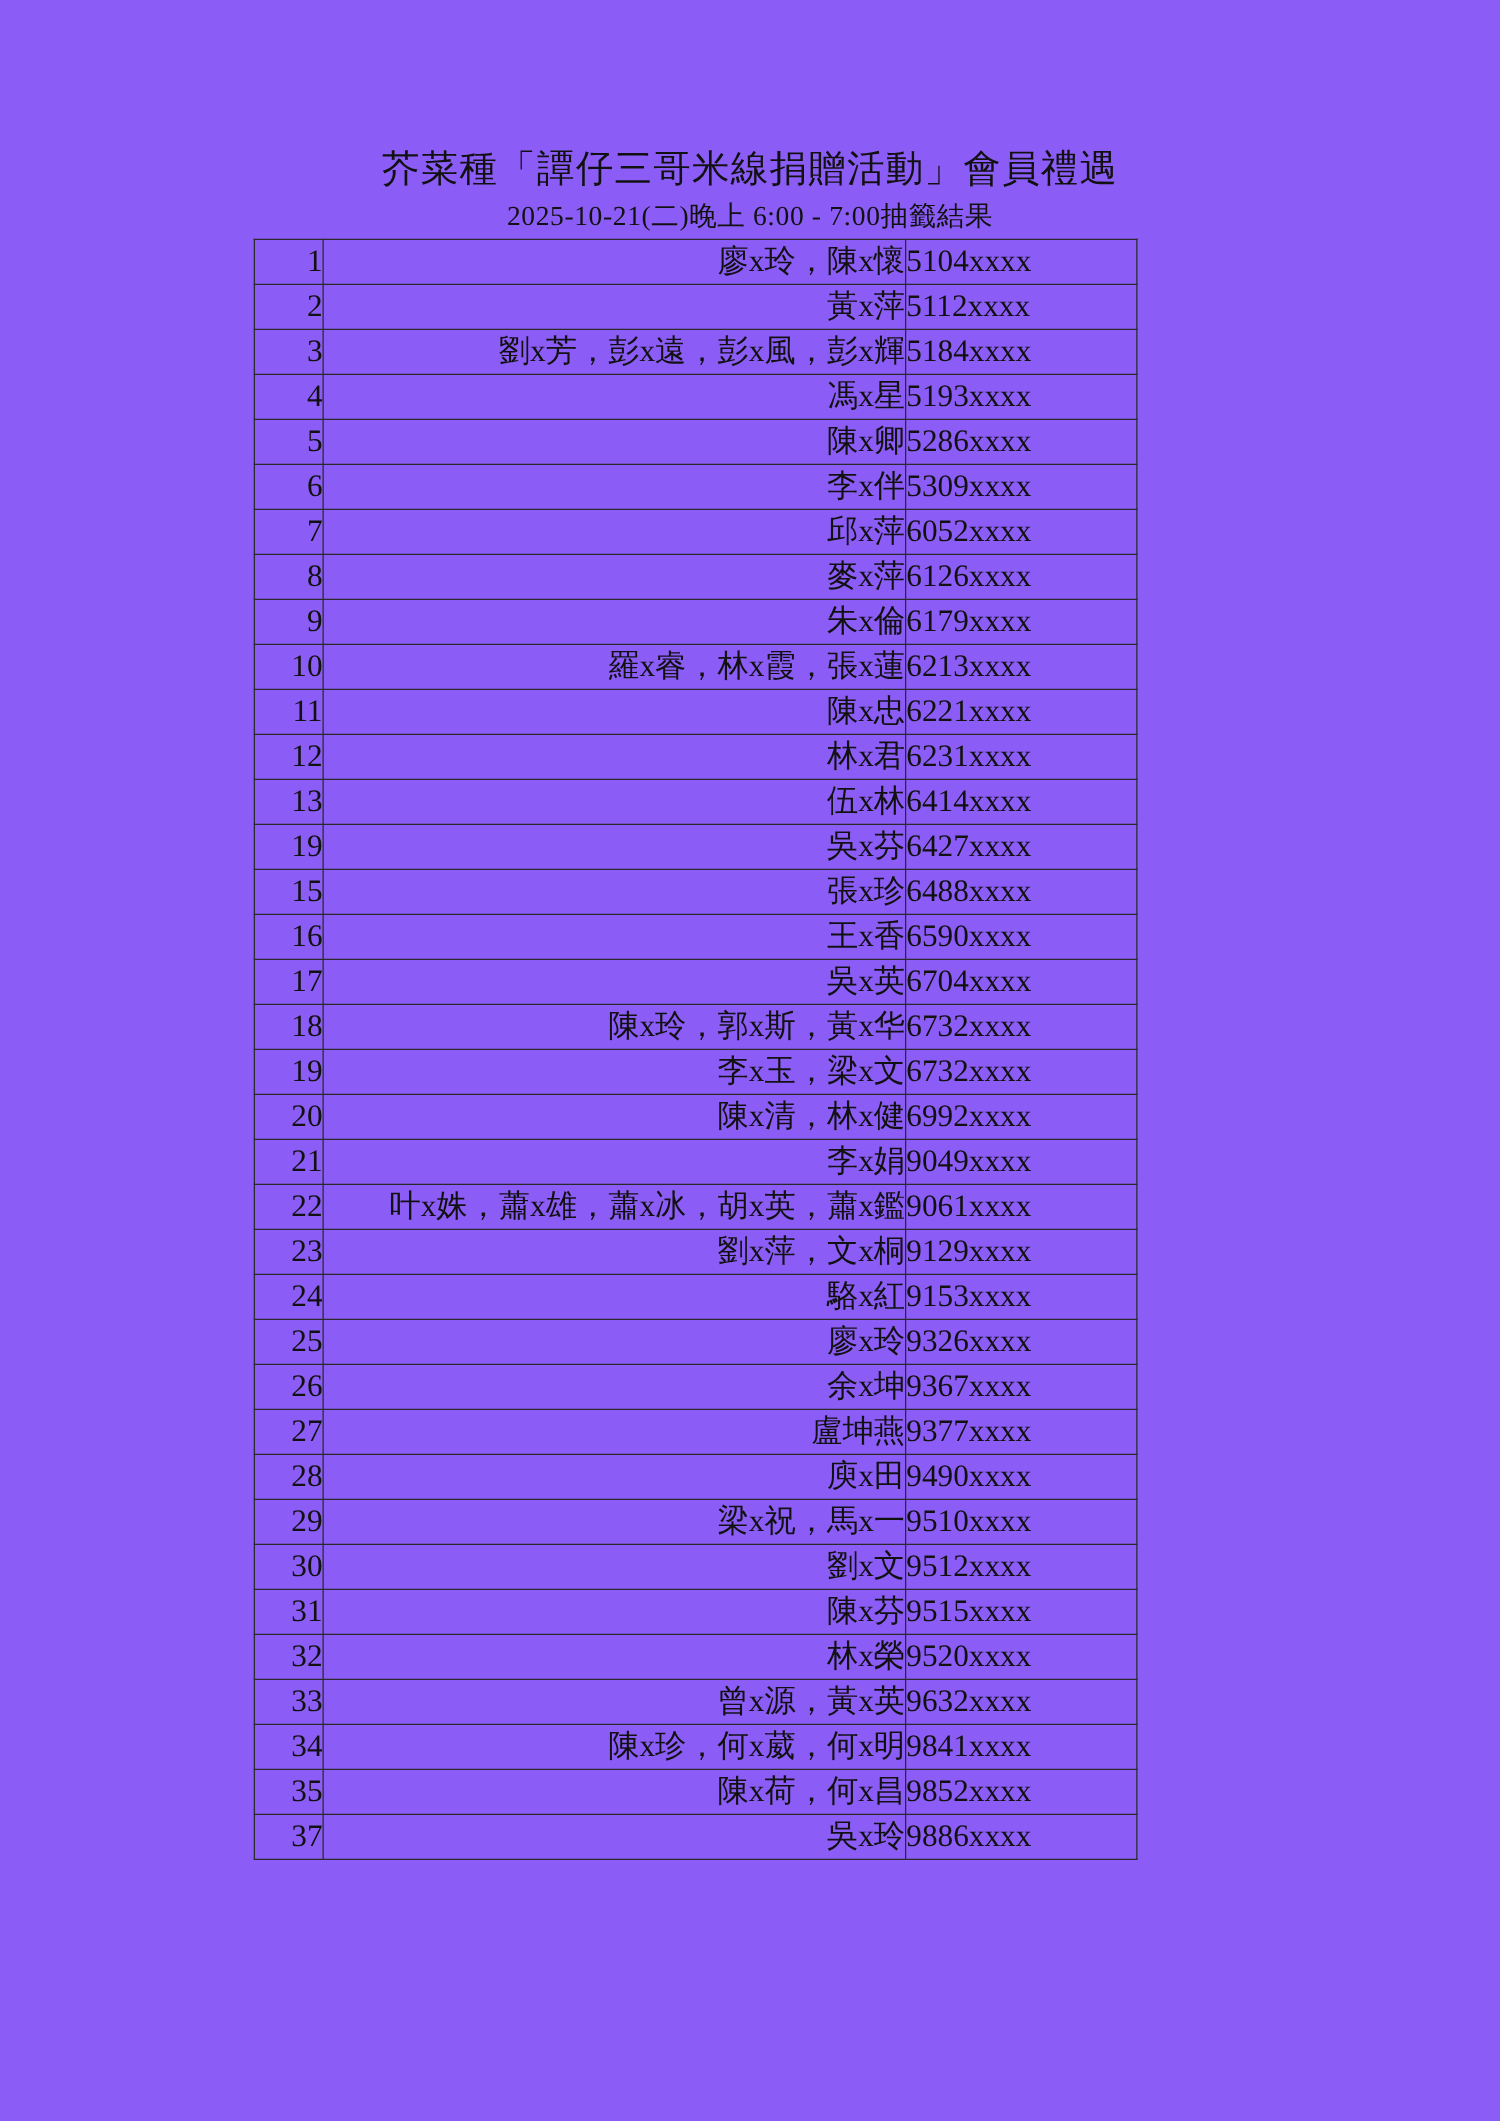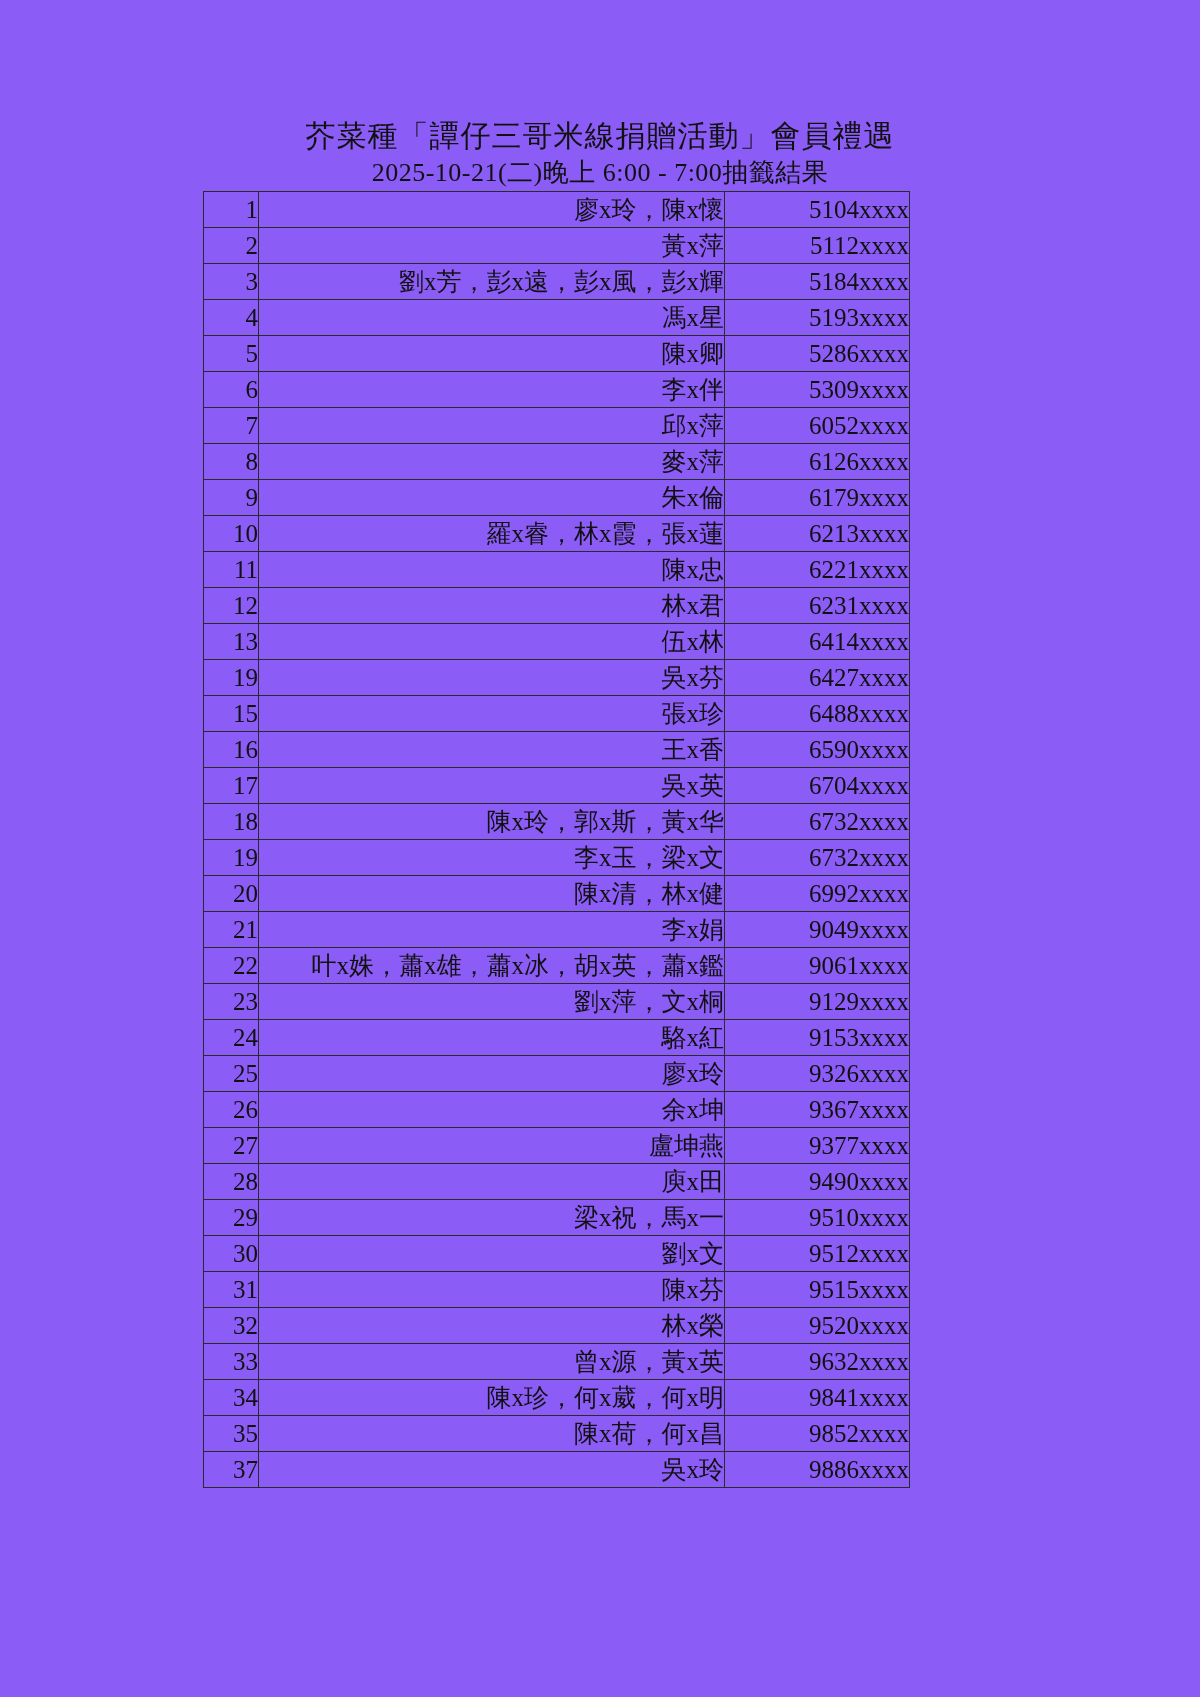--- a/index.html
+++ b/index.html
@@ -16,21 +16,21 @@
     top:117px;left:0;width:100%;
     text-align:center;
   }
   .title{
     font-size:30px;
     line-height:38px;
     letter-spacing:1px;
     font-weight:500;
   }
   .subtitle{
-    font-size:26px;
+    font-size:22px;
     line-height:36px;
     letter-spacing:0.5px;
     font-weight:500;
   }
   table.results{
     position:absolute;
     top:191px;left:203px;
     width:706px;
     border-collapse:collapse;
     table-layout:fixed;
@@ -50,21 +50,21 @@
     padding-right:3px;
     font-family:"Liberation Serif","DejaVu Serif",serif;
   }
   td.col-names{
     width:465px;
     text-align:right;
     padding-left:3px;
   }
   td.col-phone{
     width:184px;
-    text-align:right;
+    text-align:left;
     font-family:"Liberation Serif","DejaVu Serif",serif;
   }
 </style>
 </head>
 <body>
 
 <div class="page">
 
   <div class="header">
     <div class="title">芥菜種「譚仔三哥米線捐贈活動」會員禮遇</div>

